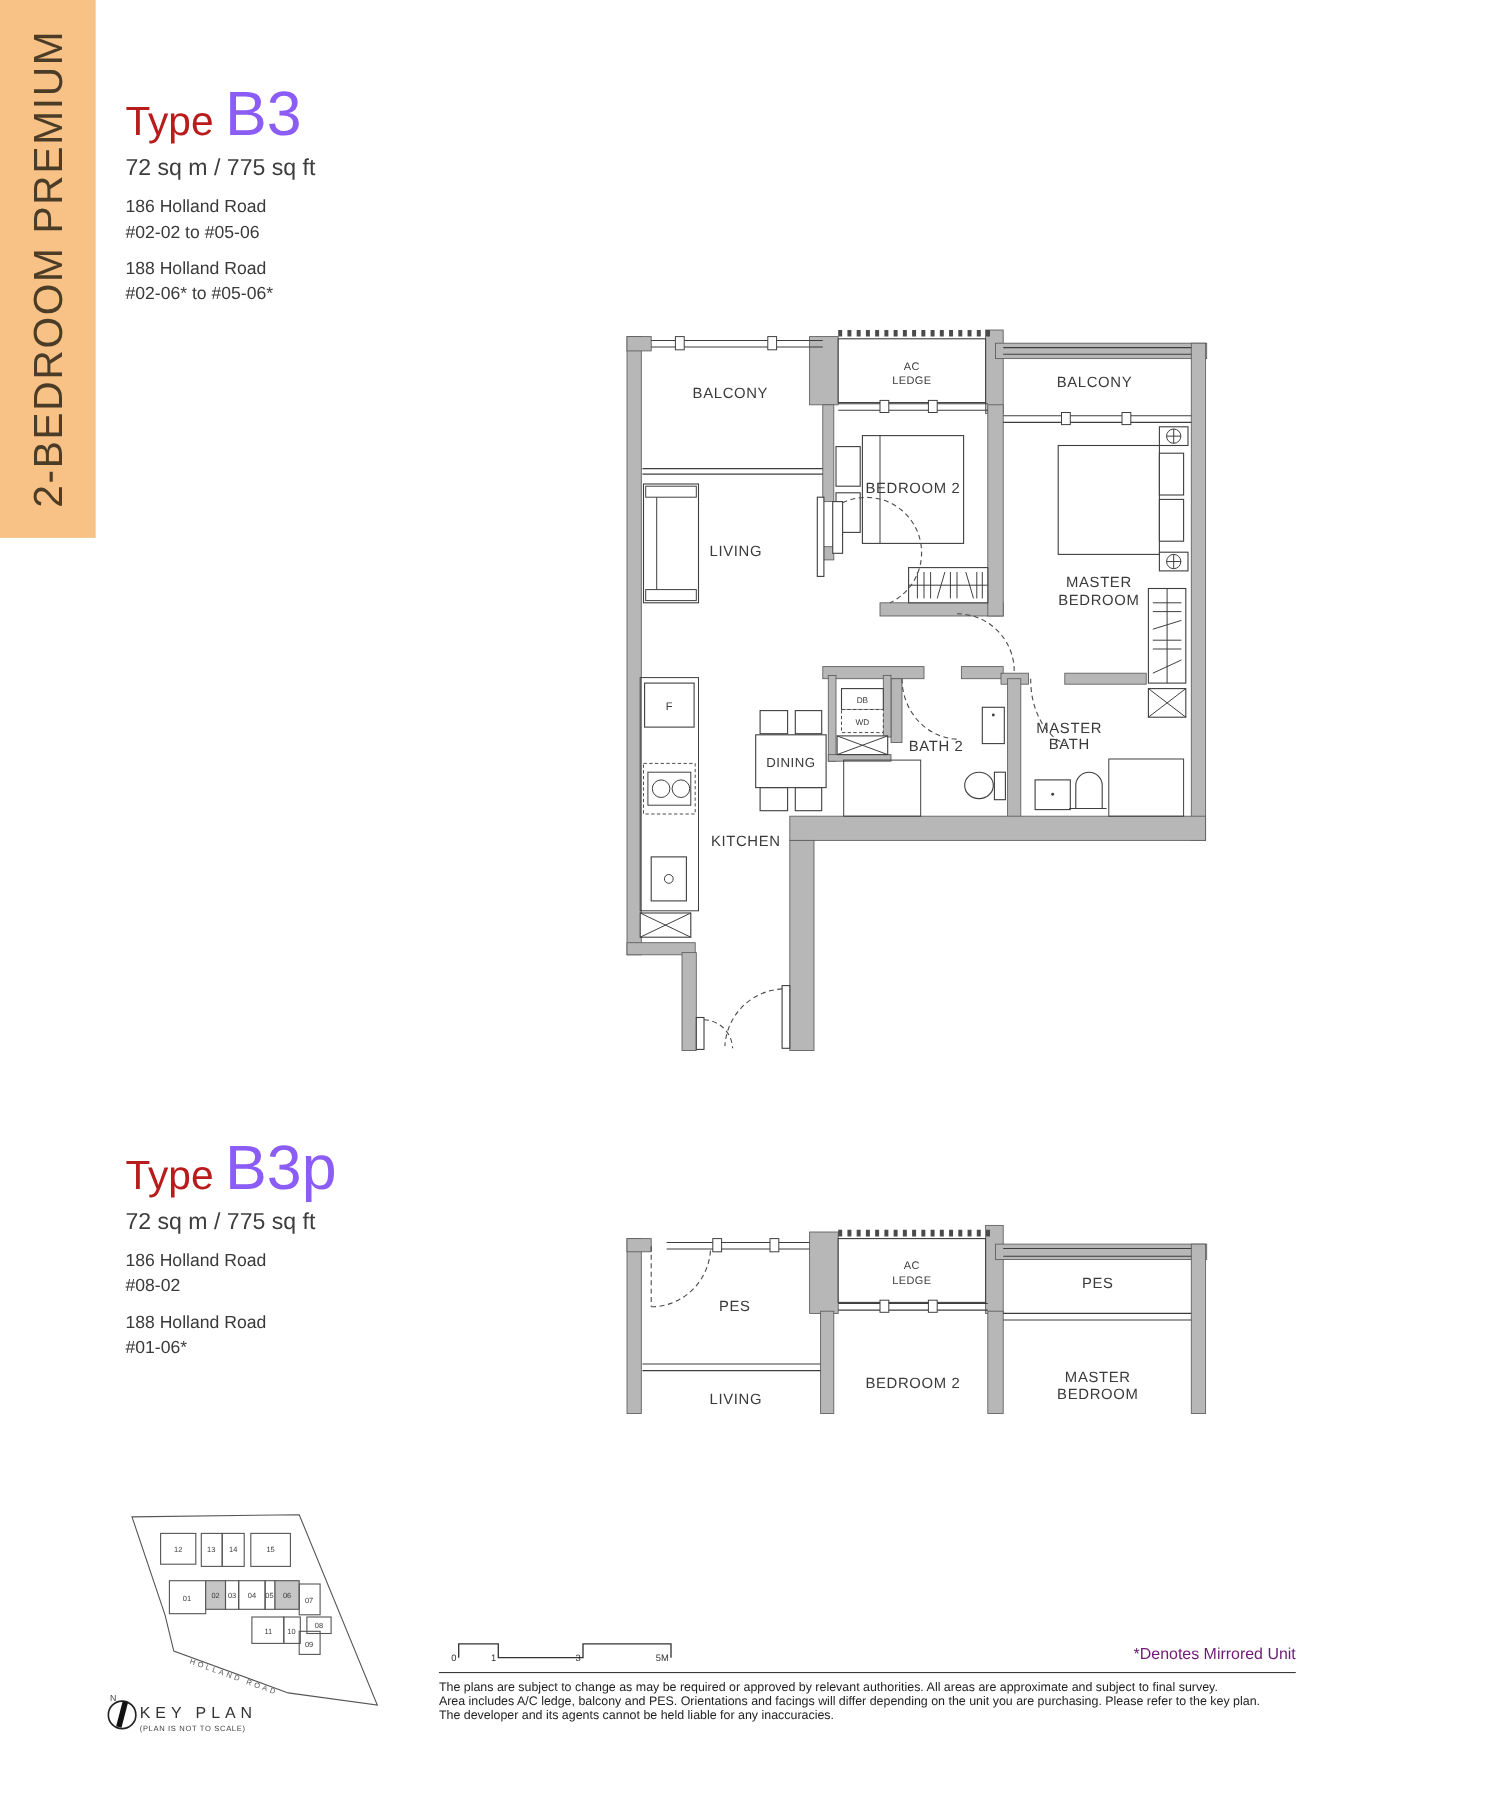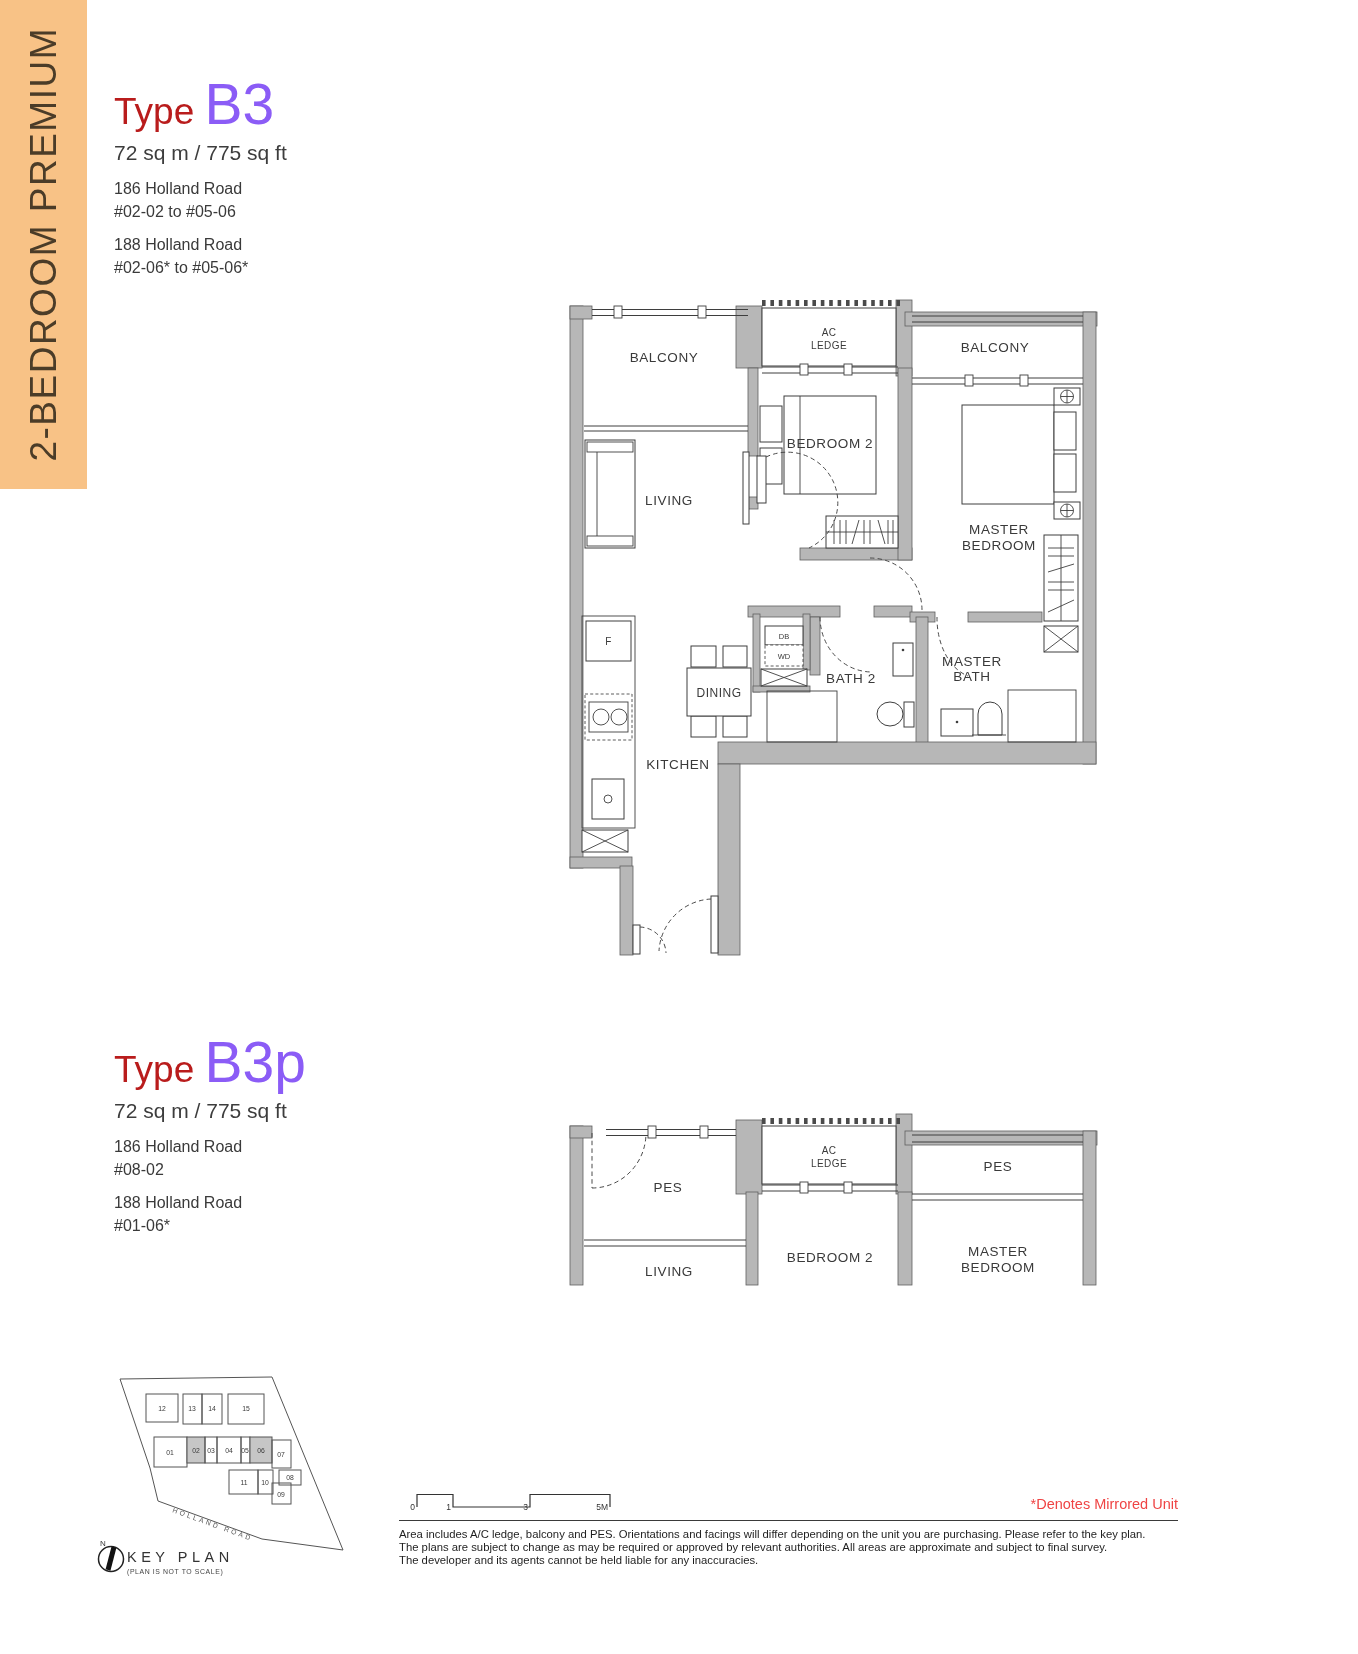--- a/index.html
+++ b/index.html
@@ -28,21 +28,21 @@
   .mul{fill:#ffffff;stroke:#3e3e3e;stroke-width:0.9;}
   text{font-family:"Liberation Sans",sans-serif;}
   .rl{font-size:13.5px;fill:#3a3a3a;letter-spacing:0.6px;text-anchor:middle;}
   .rm{font-size:12px;fill:#3a3a3a;letter-spacing:0.5px;text-anchor:middle;}
   .rs{font-size:10px;fill:#3a3a3a;letter-spacing:0.4px;text-anchor:middle;}
   .rt{font-size:7.5px;fill:#3a3a3a;text-anchor:middle;}
   .kp{font-size:6.8px;fill:#3a3a3a;text-anchor:middle;}
   .kpl{fill:none;stroke:#555;stroke-width:1;}
   .sc{font-size:8.5px;fill:#333;text-anchor:end;}
   
-  #mirror-note{left:880px;top:1496px;width:298px;text-align:right;font-size:14.5px;color:#ef4444;}
+  #mirror-note{left:880px;top:1496px;width:298px;text-align:right;font-size:14.5px;color:#701a75;}
   #rule{left:399px;top:1520px;width:779px;height:1.4px;background:#3a3a3a;}
   #disclaimer{left:399px;top:1528px;width:784px;font-size:11.3px;line-height:12.9px;color:#1e1e1e;}
 </style>
 </head>
 <body>
 
 <div id="banner" class="abs">
   <span>2-BEDROOM PREMIUM</span>
 </div>
 
@@ -365,16 +365,16 @@
   <path d="M 417,1507 L 417,1494.5 L 453,1494.5 L 453,1507 L 530,1507 L 530,1494.5 L 610,1494.5 L 610,1507" fill="none" stroke="#333" stroke-width="1.2"></path>
   <text class="sc" x="415" y="1510">0</text>
   <text class="sc" x="451" y="1510">1</text>
   <text class="sc" x="528" y="1510">3</text>
   <text class="sc" x="608" y="1510">5M</text>
 </svg>
 
 <div id="mirror-note" class="abs">*Denotes Mirrored Unit</div>
 <div id="rule" class="abs"></div>
 <div id="disclaimer" class="abs">
+  <div>The plans are subject to change as may be required or approved by relevant authorities. All areas are approximate and subject to final survey.</div>
   <div>Area includes A/C ledge, balcony and PES. Orientations and facings will differ depending on the unit you are purchasing. Please refer to the key plan.</div>
-  <div>The plans are subject to change as may be required or approved by relevant authorities. All areas are approximate and subject to final survey.</div>
   <div>The developer and its agents cannot be held liable for any inaccuracies.</div>
 </div>
 
 </body></html>

